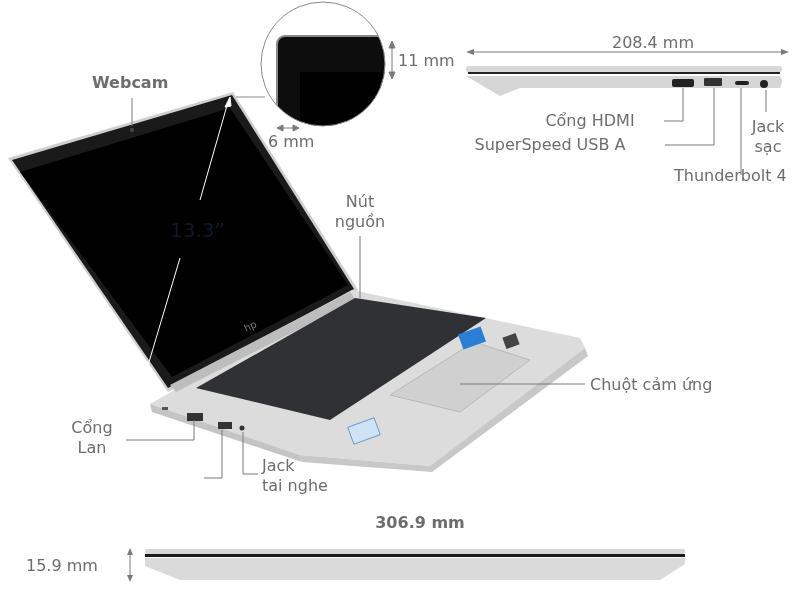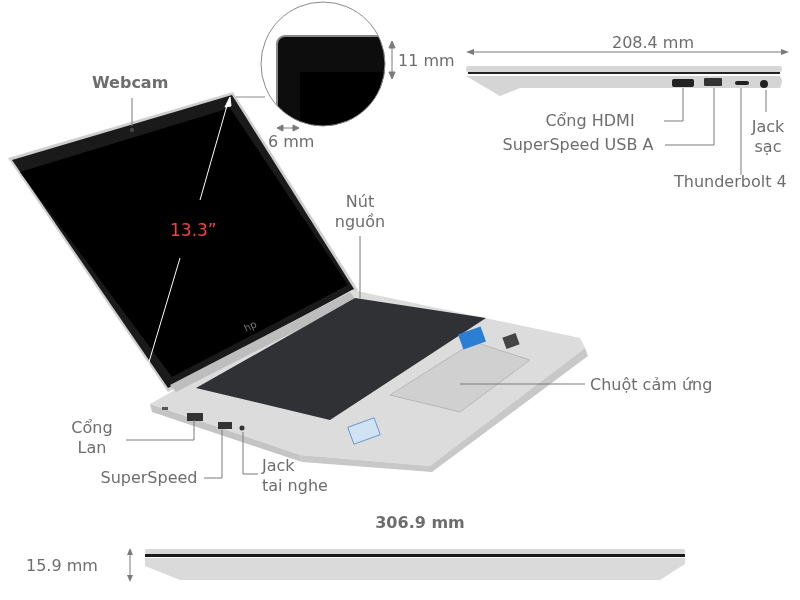--- a/index.html
+++ b/index.html
@@ -108,45 +108,44 @@
     <line x1="132" y1="98" x2="132" y2="126"></line>
     <line x1="360" y1="236" x2="360" y2="298"></line>
     <line x1="460" y1="384" x2="585" y2="384"></line>
     <polyline points="126,440 194,440 194,420"></polyline>
     <polyline points="204,478 222,478 222,430"></polyline>
     <polyline points="258,474 243,474 243,432"></polyline>
   </g>
 </svg>
 
 <div class="lbl" style="left:92px;top:73px;font-weight:bold;">Webcam</div>
-<div class="lbl" style="left:170px;top:220px;color:#ef4444;font-size:17px;">13.3”</div>
+<div class="lbl" style="left:170px;top:220px;color:#0f172a;font-size:20px;">13.3”</div>
 <div class="lbl" style="left:398px;top:51px;">11 mm</div>
 <div class="lbl" style="left:268px;top:132px;">6 mm</div>
 
 <div class="lbl c" style="left:330px;top:192px;width:60px;">
   <div>Nút</div>
   <div>nguồn</div>
 </div>
 <div class="lbl" style="left:590px;top:375px;">Chuột cảm ứng</div>
 
 <div class="lbl r" style="left:60px;top:418px;width:64px;">
   <div>Cổng</div>
   <div>Lan</div>
 </div>
 <div class="lbl c" style="left:96px;top:468px;width:106px;">
-  <div>SuperSpeed</div>
 </div>
 <div class="lbl" style="left:262px;top:456px;">
   <div>Jack</div>
   <div>tai nghe</div>
 </div>
 
 <div class="lbl c" style="left:568px;top:33px;width:170px;">208.4 mm</div>
 <div class="lbl r" style="left:520px;top:111px;width:140px;">Cổng HDMI</div>
-<div class="lbl r" style="left:488px;top:135px;width:180px;">SuperSpeed USB A</div>
+<div class="lbl r" style="left:460px;top:135px;width:180px;">SuperSpeed USB A</div>
 <div class="lbl c" style="left:746px;top:117px;width:44px;">
   <div>Jack</div>
   <div>sạc</div>
 </div>
-<div class="lbl" style="left:674px;top:172px;">Thunderbolt 4</div>
+<div class="lbl" style="left:674px;top:166px;">Thunderbolt 4</div>
 
 <div class="lbl c" style="left:350px;top:513px;width:140px;font-weight:bold;">306.9 mm</div>
 <div class="lbl" style="left:26px;top:556px;text-align:right;">15.9 mm</div>
 
 </body></html>

